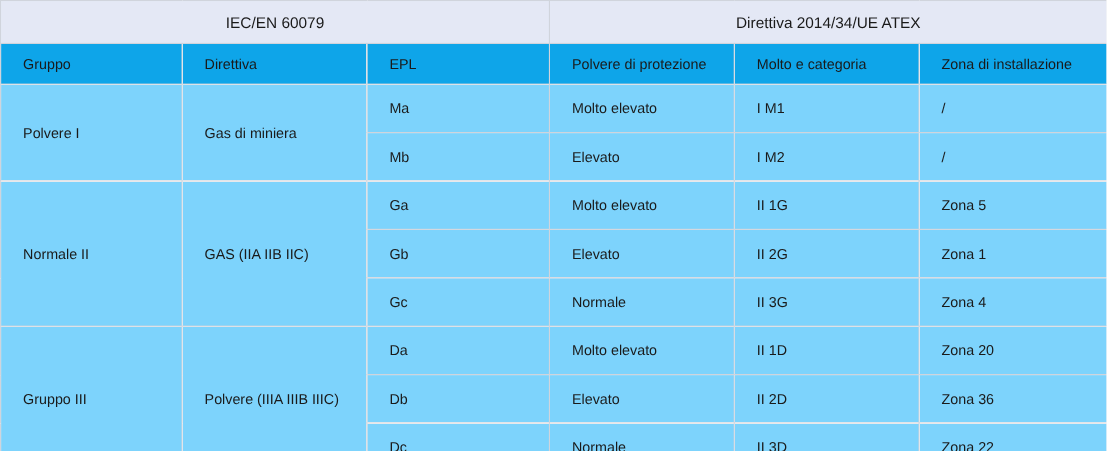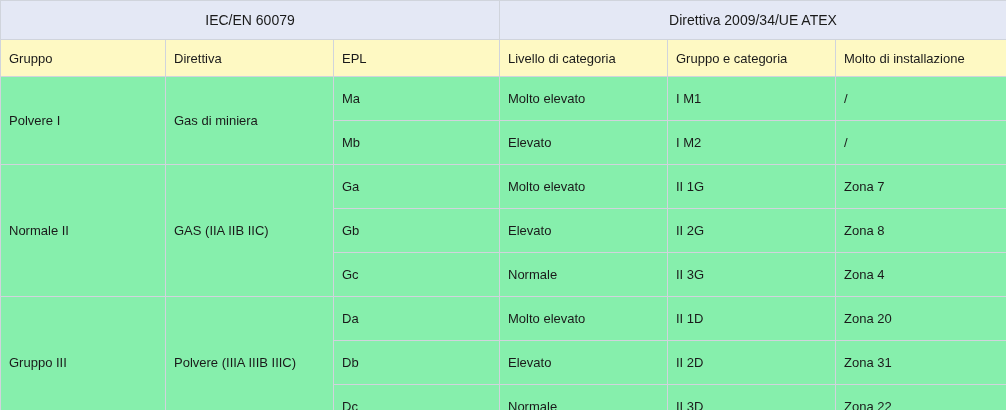--- a/index.html
+++ b/index.html
@@ -20,43 +20,43 @@
   }
   table.atex {
     border-collapse: collapse;
     table-layout: fixed;
     width: 1006px;
     height: 410px;
     font-size: 13px;
   }
   table.atex td, table.atex th {
     border: 1px solid #d0d4dc;
-    padding: 0 8px;
+    padding: 0 20px;
     text-align: left;
     vertical-align: middle;
     font-weight: normal;
     white-space: nowrap;
     overflow: hidden;
   }
   .group-header {
     background: #e4e8f5;
     text-align: center !important;
     font-size: 14px;
     color: #1a1a1a;
     height: 38px;
   }
   .col-header {
-    background: #fef9c3;
+    background: #0ea5e9;
     font-size: 13px;
     color: #1a1a1a;
     height: 36px;
     margin-top: 24px;
   }
   .body-cell {
-    background: #86efac;
+    background: #7dd3fc;
     height: 43px;
     margin-top: 33px;
   }
   
   col.c1 { width: 165px; }
   col.c2 { width: 168px; }
   col.c3 { width: 166px; }
   col.c4 { width: 168px; }
   col.c5 { width: 168px; }
   col.c6 { width: 171px; }
@@ -70,29 +70,29 @@
       <col class="c1">
         <col class="c2">
         <col class="c3">
         <col class="c4">
         <col class="c5">
         <col class="c6">
     </colgroup>
     <thead>
       <tr>
         <th class="group-header" colspan="3">IEC/EN 60079</th>
-        <th class="group-header" colspan="3">Direttiva 2009/34/UE ATEX</th>
+        <th class="group-header" colspan="3">Direttiva 2014/34/UE ATEX</th>
       </tr>
       <tr>
         <th class="col-header">Gruppo</th>
         <th class="col-header">Direttiva</th>
         <th class="col-header">EPL</th>
-        <th class="col-header">Livello di categoria</th>
-        <th class="col-header">Gruppo e categoria</th>
-        <th class="col-header">Molto di installazione</th>
+        <th class="col-header">Polvere di protezione</th>
+        <th class="col-header">Molto e categoria</th>
+        <th class="col-header">Zona di installazione</th>
       </tr>
     </thead>
     <tbody>
       <tr>
         <td class="body-cell" rowspan="2">Polvere I</td>
         <td class="body-cell" rowspan="2">Gas di miniera</td>
         <td class="body-cell">Ma</td>
         <td class="body-cell">Molto elevato</td>
         <td class="body-cell">I M1</td>
         <td class="body-cell">/</td>
@@ -102,47 +102,47 @@
         <td class="body-cell">Elevato</td>
         <td class="body-cell">I M2</td>
         <td class="body-cell">/</td>
       </tr>
       <tr>
         <td class="body-cell" rowspan="3">Normale II</td>
         <td class="body-cell" rowspan="3">GAS (IIA IIB IIC)</td>
         <td class="body-cell">Ga</td>
         <td class="body-cell">Molto elevato</td>
         <td class="body-cell">II 1G</td>
-        <td class="body-cell">Zona 7</td>
+        <td class="body-cell">Zona 5</td>
       </tr>
       <tr>
         <td class="body-cell">Gb</td>
         <td class="body-cell">Elevato</td>
         <td class="body-cell">II 2G</td>
-        <td class="body-cell">Zona 8</td>
+        <td class="body-cell">Zona 1</td>
       </tr>
       <tr>
         <td class="body-cell">Gc</td>
         <td class="body-cell">Normale</td>
         <td class="body-cell">II 3G</td>
         <td class="body-cell">Zona 4</td>
       </tr>
       <tr>
         <td class="body-cell" rowspan="3">Gruppo III</td>
         <td class="body-cell" rowspan="3">Polvere (IIIA IIIB IIIC)</td>
         <td class="body-cell">Da</td>
         <td class="body-cell">Molto elevato</td>
         <td class="body-cell">II 1D</td>
         <td class="body-cell">Zona 20</td>
       </tr>
       <tr>
         <td class="body-cell">Db</td>
         <td class="body-cell">Elevato</td>
         <td class="body-cell">II 2D</td>
-        <td class="body-cell">Zona 31</td>
+        <td class="body-cell">Zona 36</td>
       </tr>
       <tr>
         <td class="body-cell">Dc</td>
         <td class="body-cell">Normale</td>
         <td class="body-cell">II 3D</td>
         <td class="body-cell">Zona 22</td>
       </tr>
     </tbody>
   </table>
 </div>

